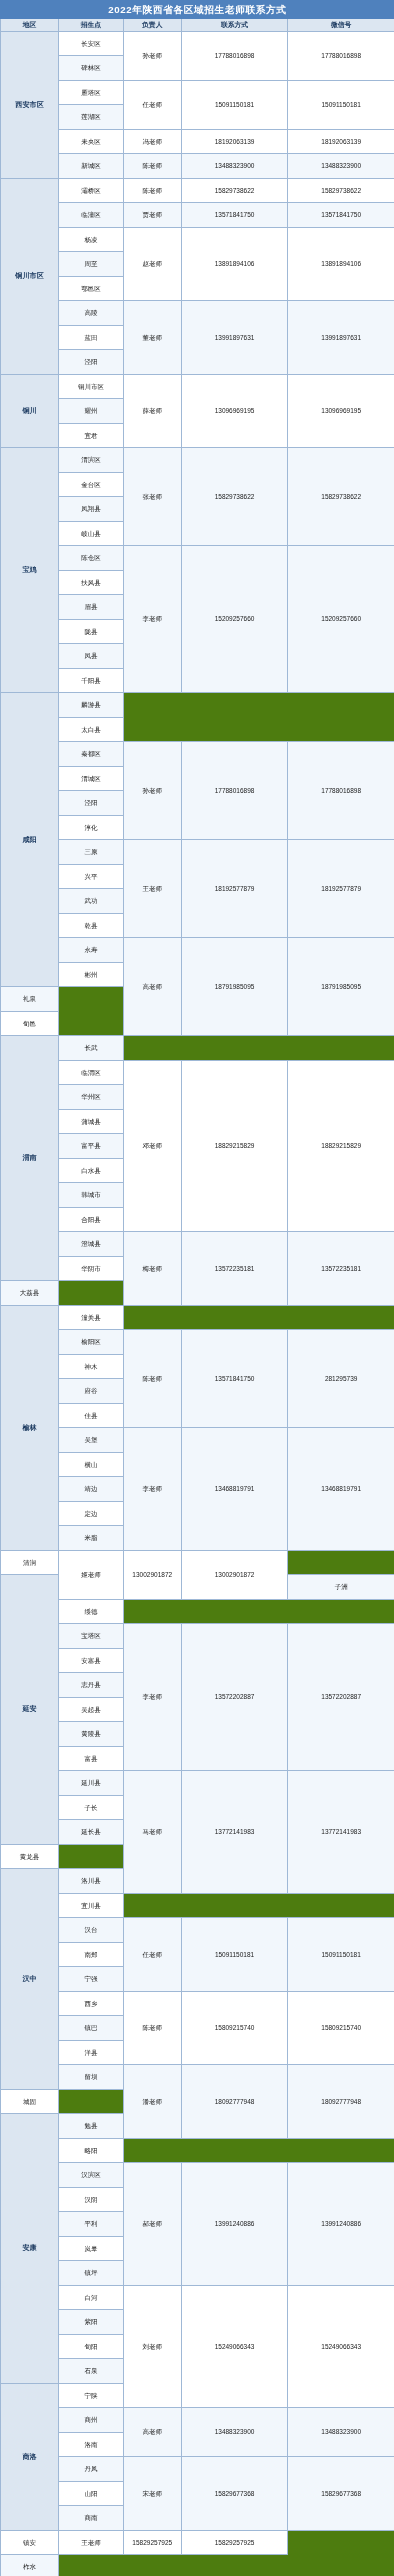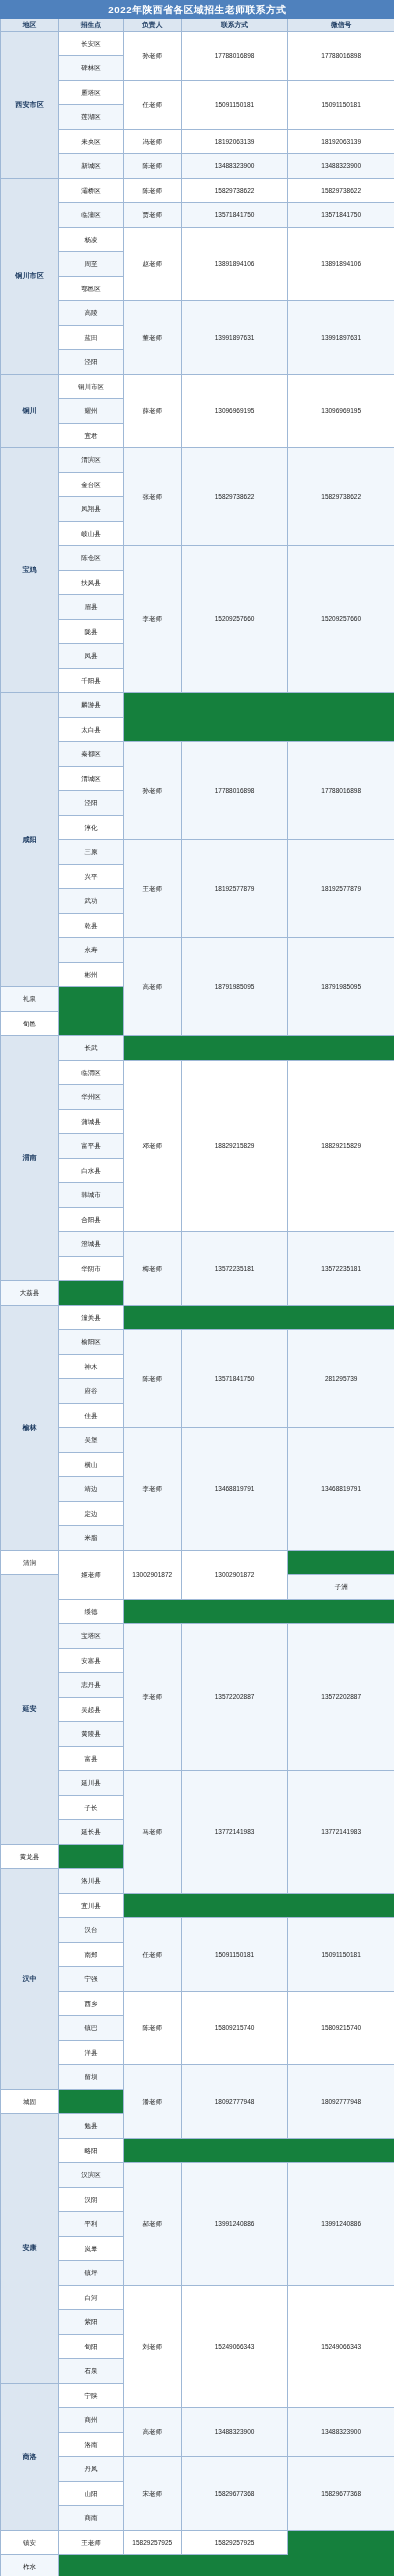--- a/index.html
+++ b/index.html
@@ -1,17 +1,17 @@
 <!DOCTYPE html>
 <html style="font-size:10.4px"><head>
 <meta charset="utf-8">
 <style>
   html,body{margin:0;padding:0;background:#ffffff;}
   body{font-family:"Liberation Sans","DejaVu Sans",sans-serif;}
-  #page{width:395px;height:2576px;position:relative;background:#15803d;box-sizing:border-box;}
+  #page{width:395px;height:2576px;position:relative;background:#4d7c0f;box-sizing:border-box;}
   table{border-collapse:collapse;width:395px;table-layout:fixed;}
   td,th{border:0.6px solid #9fb8d6;font-size:6.5px;color:#1a1a1a;text-align:center;vertical-align:middle;padding:0 0.6px;line-height:1.15;word-break:break-all;}
   .title{background:#4f81bd;color:#ffffff;font-size:9.7px;font-weight:bold;height:17px;letter-spacing:0.6px;border:0.6px solid #4f81bd;}
   thead td{background:#dce6f1;font-weight:bold;font-size:6.8px;height:11.7px;color:#17365d;}
   tbody td{height:9.7px;}
   .region{background:#dce6f1;font-weight:bold;font-size:7.1px;color:#17365d;}
   .cname{background:#ffffff;}
   .person{background:#ffffff;}
   .phone{background:#ffffff;}
   .wechat{background:#ffffff;}

